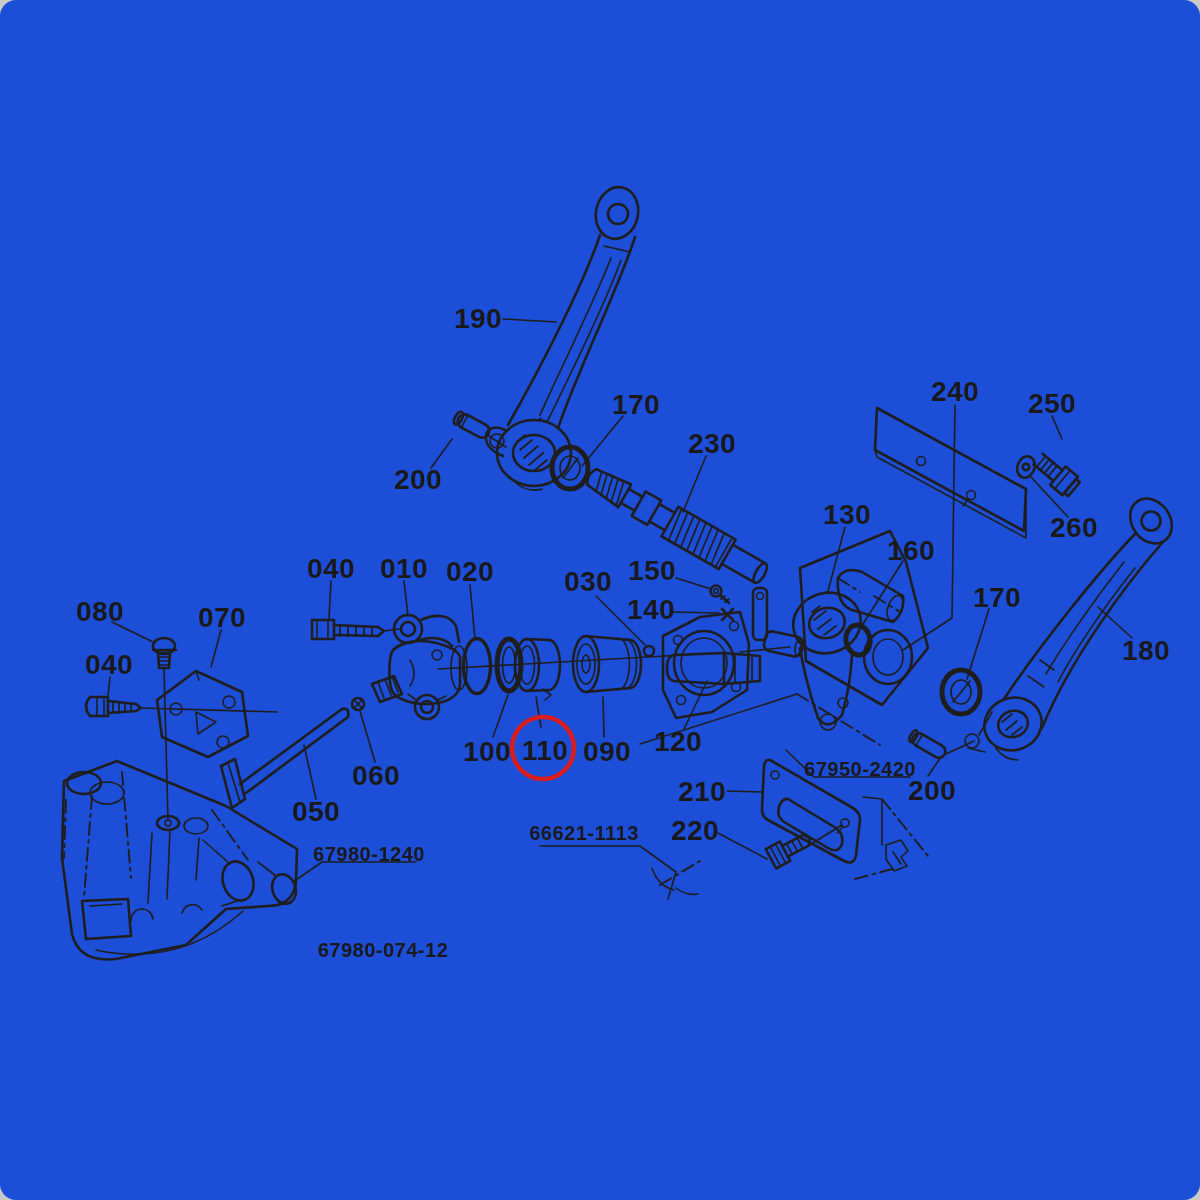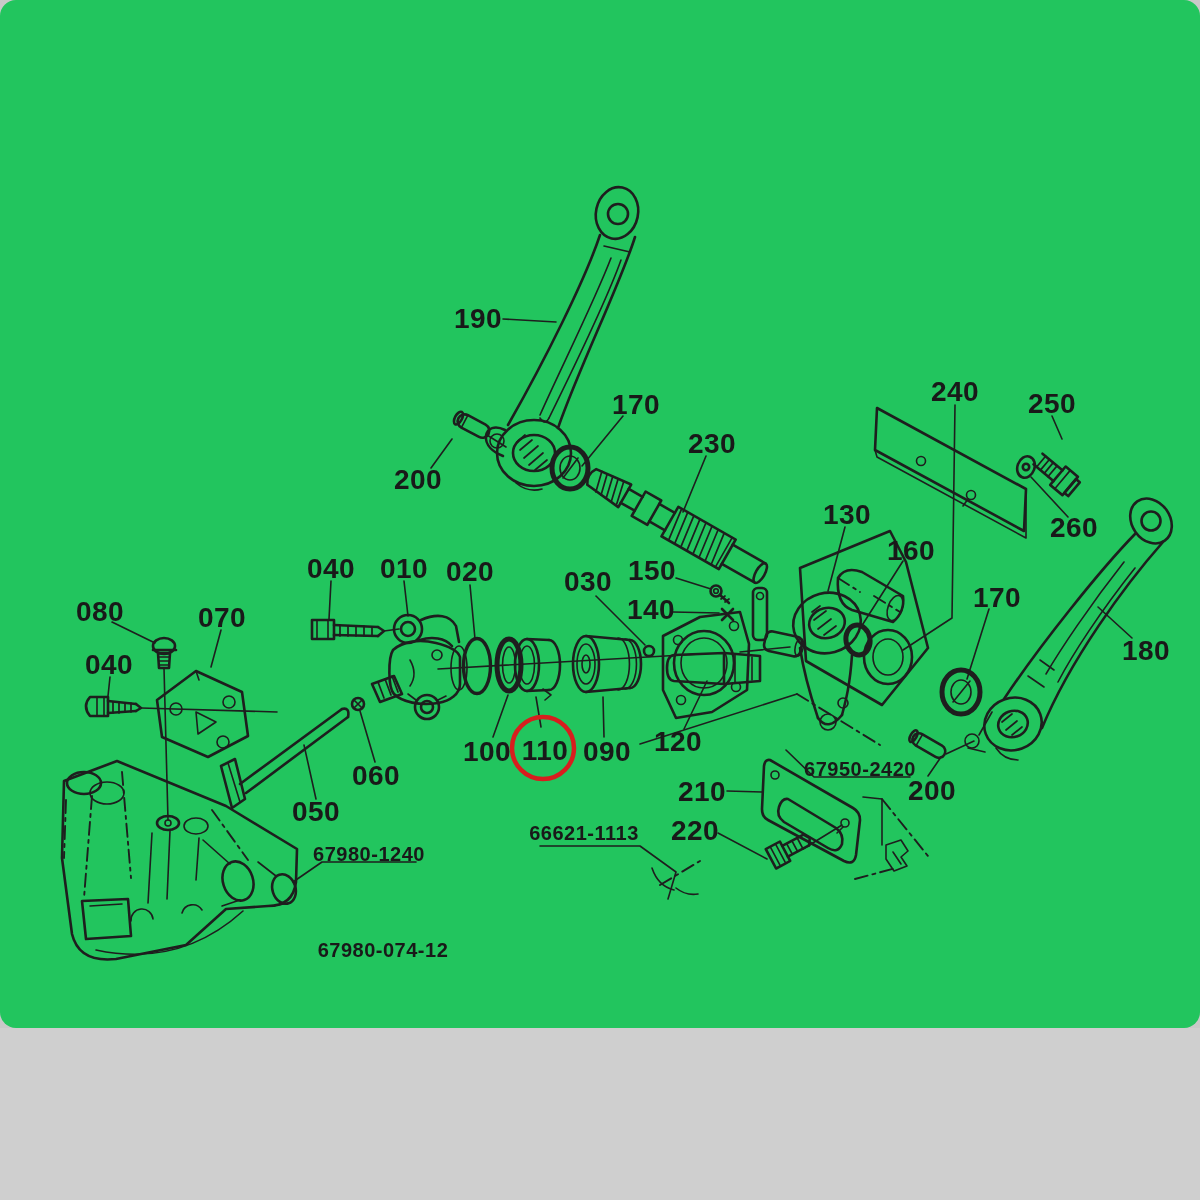--- a/index.html
+++ b/index.html
@@ -1,16 +1,16 @@
 <!DOCTYPE html>
 <html><head>
 <meta charset="utf-8">
 <style>
   html,body{margin:0;padding:0;background:#cfcfcf;}
-  .page{position:relative;width:1200px;height:1028px;background:#22c55e;overflow:hidden;
+  .page{position:relative;width:1200px;height:1200px;background:#1d4ed8;overflow:hidden;
         border-radius:16px;box-shadow:0 0 0 24px #c9c9c9;margin:0 auto;}
   svg{position:absolute;left:0;top:0;}
   
   .s{fill:none;stroke:#1e1e1e;stroke-width:2.6;stroke-linecap:round;stroke-linejoin:round;}
   .t{fill:none;stroke:#1e1e1e;stroke-width:1.6;stroke-linecap:round;stroke-linejoin:round;}
   .b{fill:none;stroke:#1e1e1e;stroke-width:5;stroke-linecap:round;}
   .h{fill:none;stroke:#1e1e1e;stroke-width:1.7;stroke-linecap:round;}
   .d{fill:none;stroke:#1e1e1e;stroke-width:1.9;stroke-dasharray:13 5 3 5;stroke-linecap:round;}
   .callout{font-family:"Liberation Sans",sans-serif;font-size:28px;font-weight:600;
            fill:#191919;text-anchor:middle;letter-spacing:.5px;}

